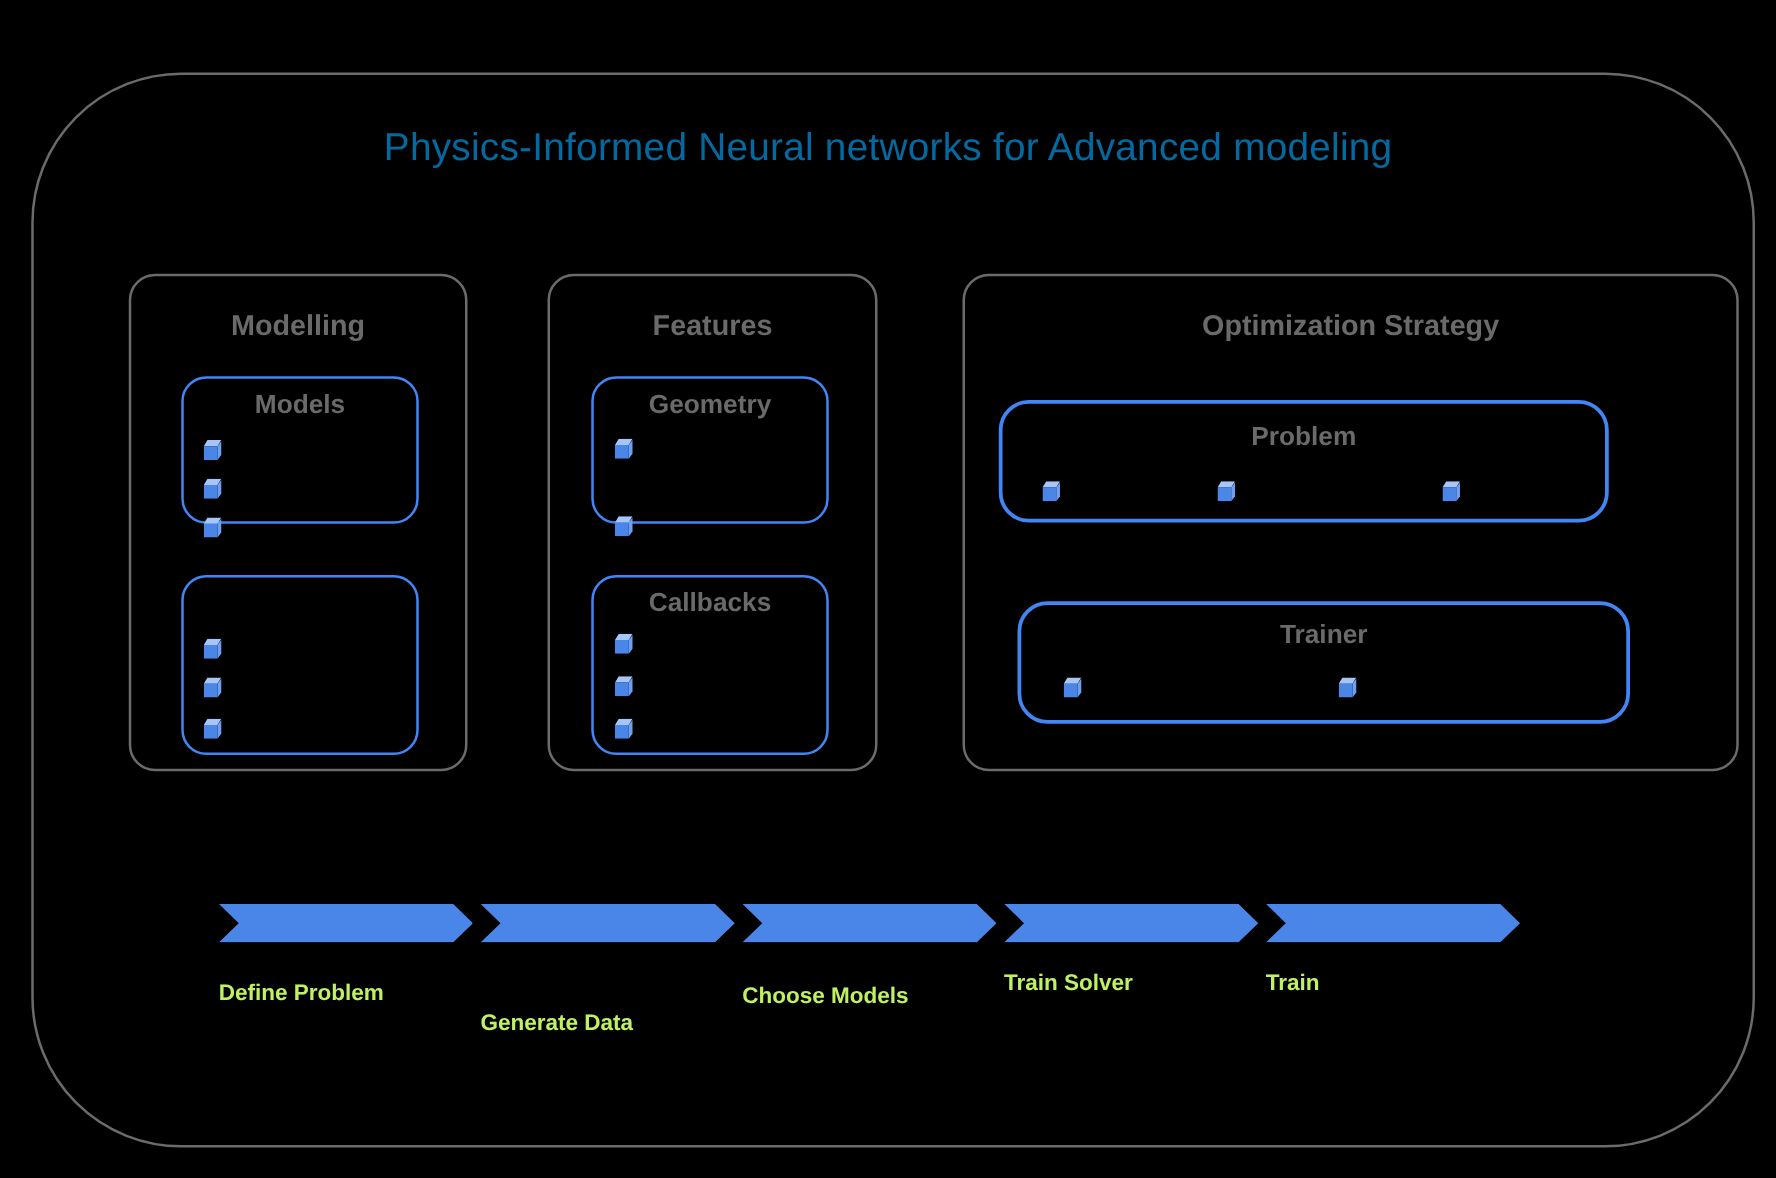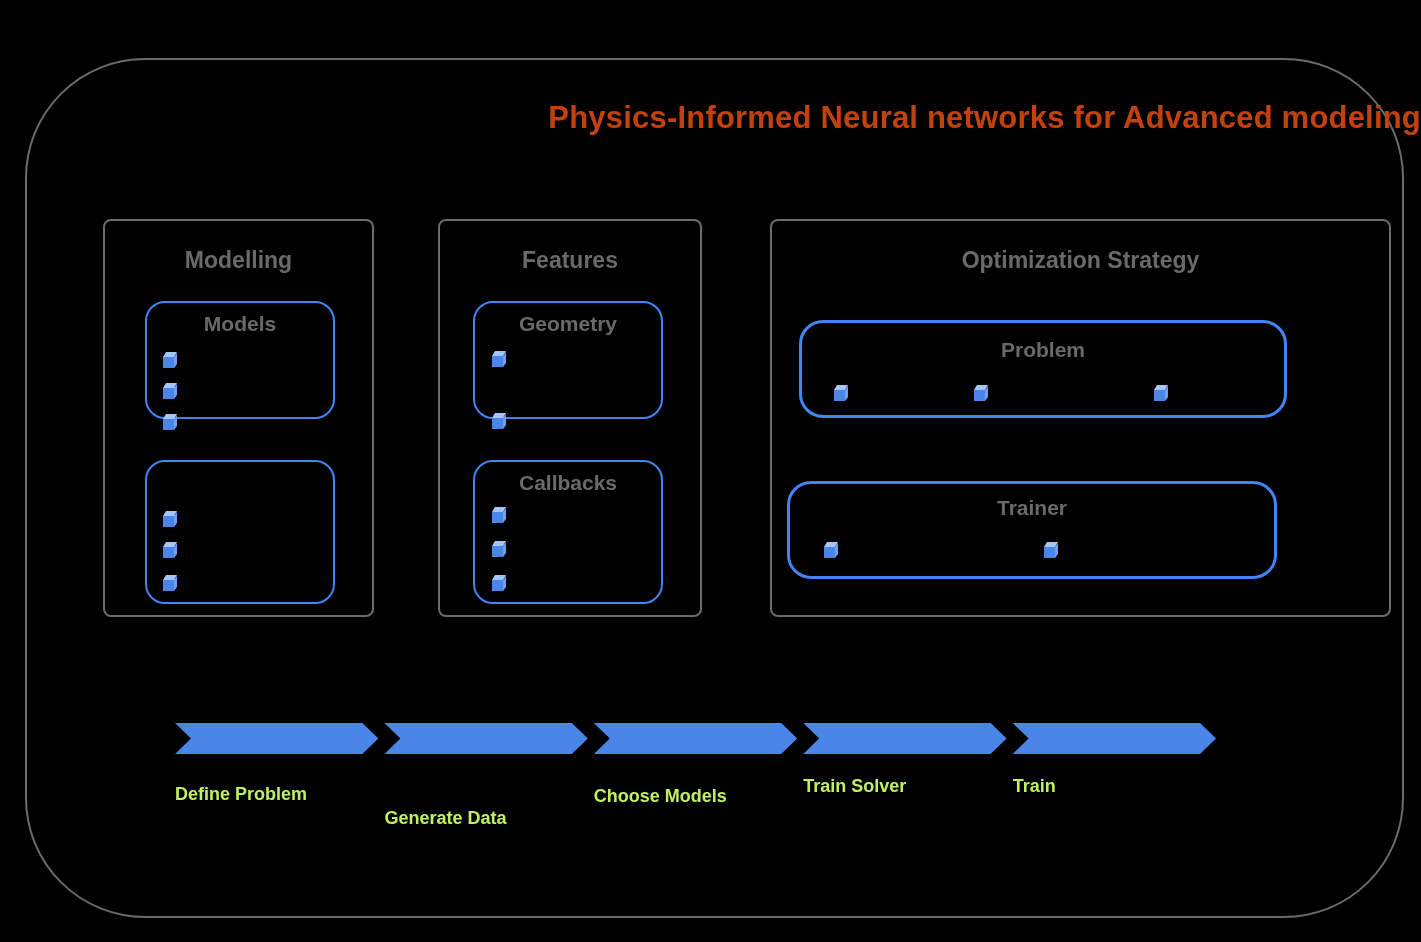--- a/index.html
+++ b/index.html
@@ -21,33 +21,33 @@
     left: 25px; top: 58px;
     width: 1379px; height: 860px;
     border: 2px solid #6b6b6b;
     border-radius: 120px;
     box-sizing: border-box;
   }
   .main-title {
     position: absolute;
     left: 0; top: 100px;
     width: 100%;
-    text-align: right;
+    text-align: center;
     font-size: 31px;
-    font-weight: bold;
-    color: #c2410c;
+    font-weight: normal;
+    color: #0369a1;
     letter-spacing: 0.2px;
   }
   
   .panel {
     position: absolute;
     top: 219px;
     height: 398px;
     border: 2px solid #6b6b6b;
-    border-radius: 8px;
+    border-radius: 21px;
     box-sizing: border-box;
   }
   .panel-modelling   { left: 103px; width: 271px; }
   .panel-features    { left: 438px; width: 264px; }
   .panel-optimization{ left: 770px; width: 621px; }
   .panel-title {
     margin-top: 26px;
     text-align: center;
     font-size: 23px;
     font-weight: bold;
@@ -71,21 +71,21 @@
   .box-models    { left: 40px; top:  80px; }
   .box-problems  { left: 40px; top: 239px; height: 144px; }
   .box-geometry  { left: 33px; top:  80px; }
   .box-callbacks { left: 33px; top: 239px; height: 144px; }
   .subbox-h {
     height: 98px;
     border-width: 3px;
     border-radius: 24px;
   }
   .box-solver  { left: 27px; top:  99px; width: 488px; }
-  .box-trainer { left: 15px; top: 260px; width: 490px; }
+  .box-trainer { left: 42px; top: 260px; width: 490px; }
   .box-solver .subbox-title  { padding-top: 15px; }
   .box-trainer .subbox-title { padding-top: 12px; }
   
   .cube {
     position: absolute;
     width: 15px;
     height: 16px;
     line-height: 0;
   }
   

